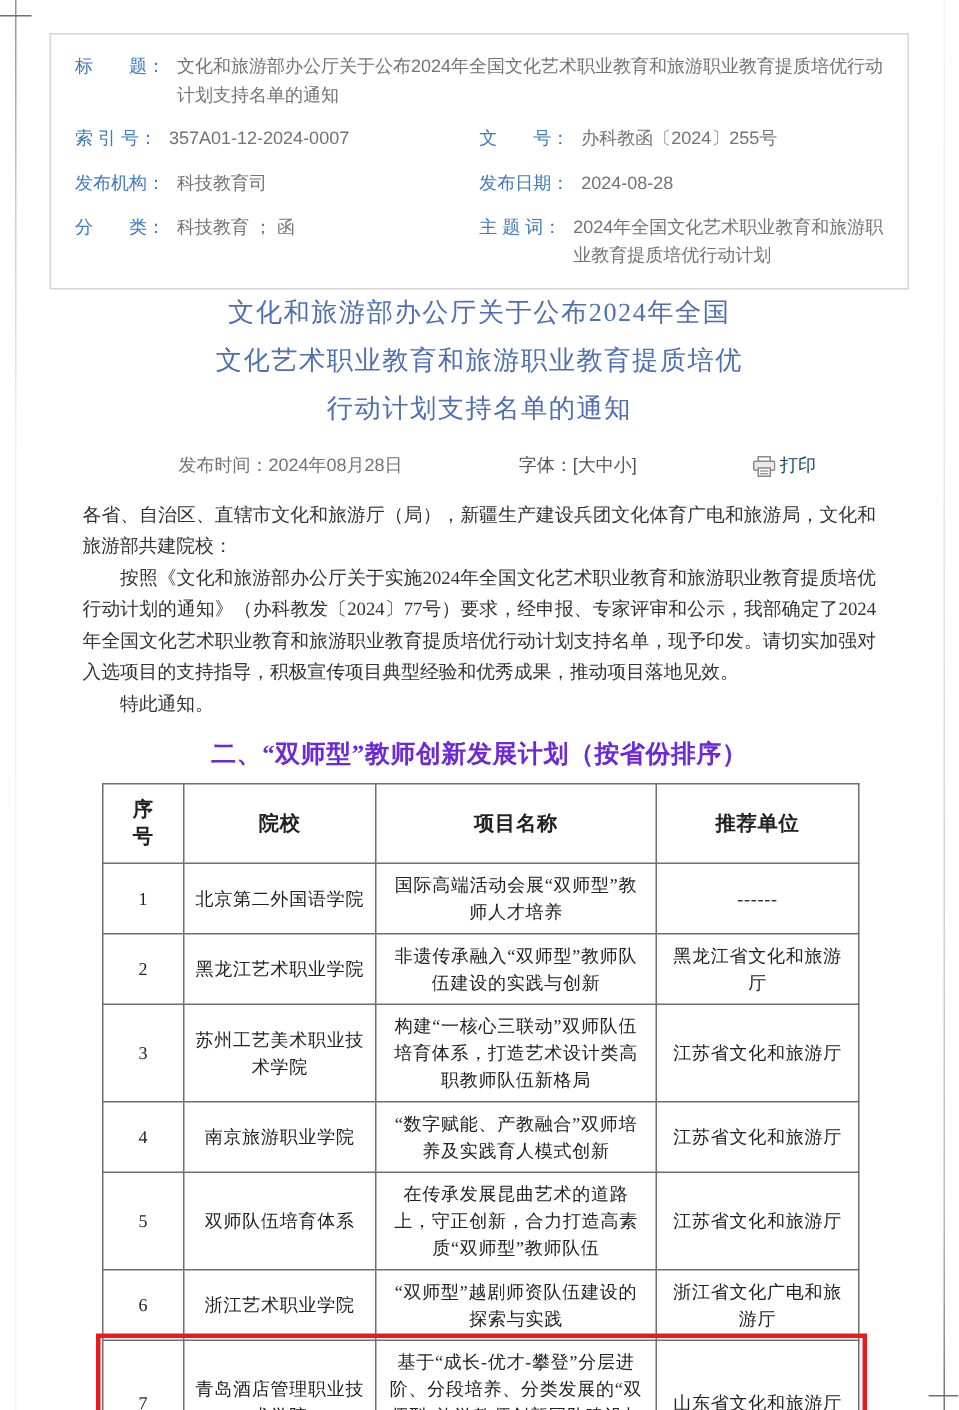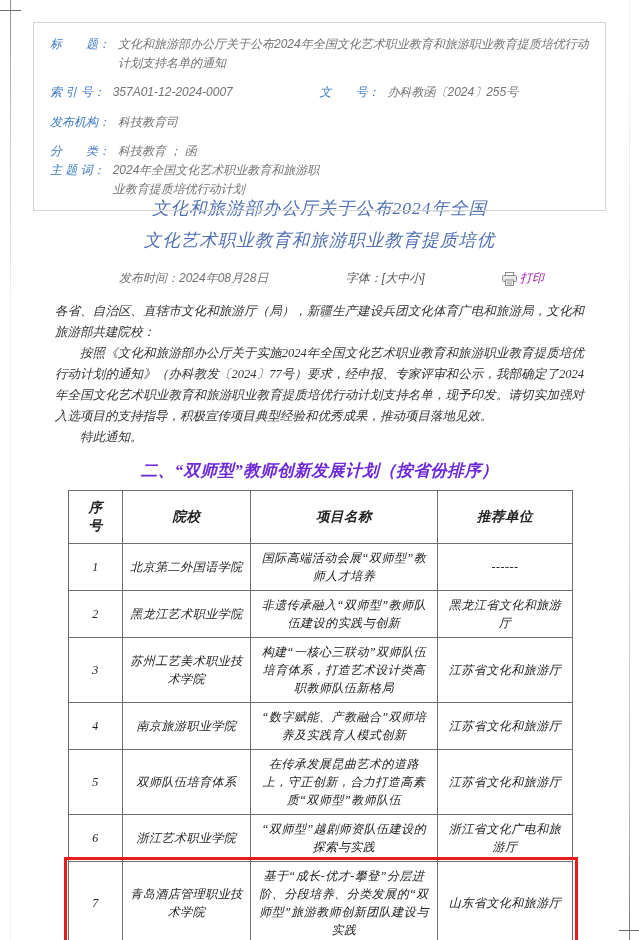--- a/index.html
+++ b/index.html
@@ -4,21 +4,20 @@
 <style>
   * { margin: 0; padding: 0; box-sizing: border-box; }
   html, body { background: #fff; }
   .page {
     position: relative;
     width: 639px; height: 940px;
     background: #fff;
     overflow: hidden;
     font-family: "Liberation Serif", "DejaVu Serif", serif;
     color: #333;
-    font-style: italic;
   }
   
   .edge-line-left {
     position: absolute; left: 10px; top: 0; width: 1px; height: 100%;
     background: linear-gradient(#8f8f8f 0, #c9c9c9 130px, #f1f1f1 300px, #f4f4f4 100%);
   }
   .edge-line-right {
     position: absolute; left: 629px; top: 0; width: 1px; height: 100%;
     background: linear-gradient(#f4f4f4 0, #e2e2e2 420px, #bdbdbd 800px, #777 100%);
   }
@@ -56,21 +55,21 @@
   .pub-bar {
     display: flex; align-items: center;
     margin: 14px 55px 0 55px;
     padding-left: 64px; padding-right: 40px;
     font-size: 12px; color: #555;
     font-family: "Liberation Sans", "DejaVu Sans", sans-serif;
     justify-content: space-between;
   }
   .pub-time { color: #737373; }
   .font-picker { color: #555; cursor: pointer; }
-  .print-btn { display: inline-flex; align-items: center; gap: 3px; color: #a21caf; cursor: pointer; }
+  .print-btn { display: inline-flex; align-items: center; gap: 3px; color: #0c4a6e; cursor: pointer; }
   .print-btn svg { display: block; }
 
   
   .doc-body {
     margin: 14px 55px 0 55px;
     font-size: 12.5px;
     line-height: 21px;
     color: #333;
     text-align: justify;
   }
@@ -133,36 +132,41 @@
       <div class="meta-half">
         <span class="meta-label">文　　号：</span>
         <span class="meta-value">办科教函〔2024〕255号</span>
       </div>
     </div>
     <div class="meta-cols">
       <div class="meta-half">
         <span class="meta-label">发布机构：</span>
         <span class="meta-value">科技教育司</span>
       </div>
-    </div>
-    <div class="meta-cols" style="margin-bottom:2px;flex-direction:column;">
+      <div class="meta-half">
+        <span class="meta-label">发布日期：</span>
+        <span class="meta-value">2024-08-28</span>
+      </div>
+    </div>
+    <div class="meta-cols" style="margin-bottom:2px;">
       <div class="meta-half">
         <span class="meta-label">分　　类：</span>
         <span class="meta-value">科技教育 ； 函</span>
       </div>
       <div class="meta-half">
         <span class="meta-label">主 题 词：</span>
         <span class="meta-value">2024年全国文化艺术职业教育和旅游职业教育提质培优行动计划</span>
       </div>
     </div>
   </div>
 
   <div class="doc-title">
     <div>文化和旅游部办公厅关于公布2024年全国</div>
     <div>文化艺术职业教育和旅游职业教育提质培优</div>
+    <div>行动计划支持名单的通知</div>
   </div>
 
   <div class="pub-bar">
     <span class="pub-time">发布时间：2024年08月28日</span>
     <span class="font-picker">
       <span>字体：</span><span>[大中小]</span>
     </span>
     <span class="print-btn">
       <span>
         <svg width="15" height="14" viewBox="0 0 15 14">

